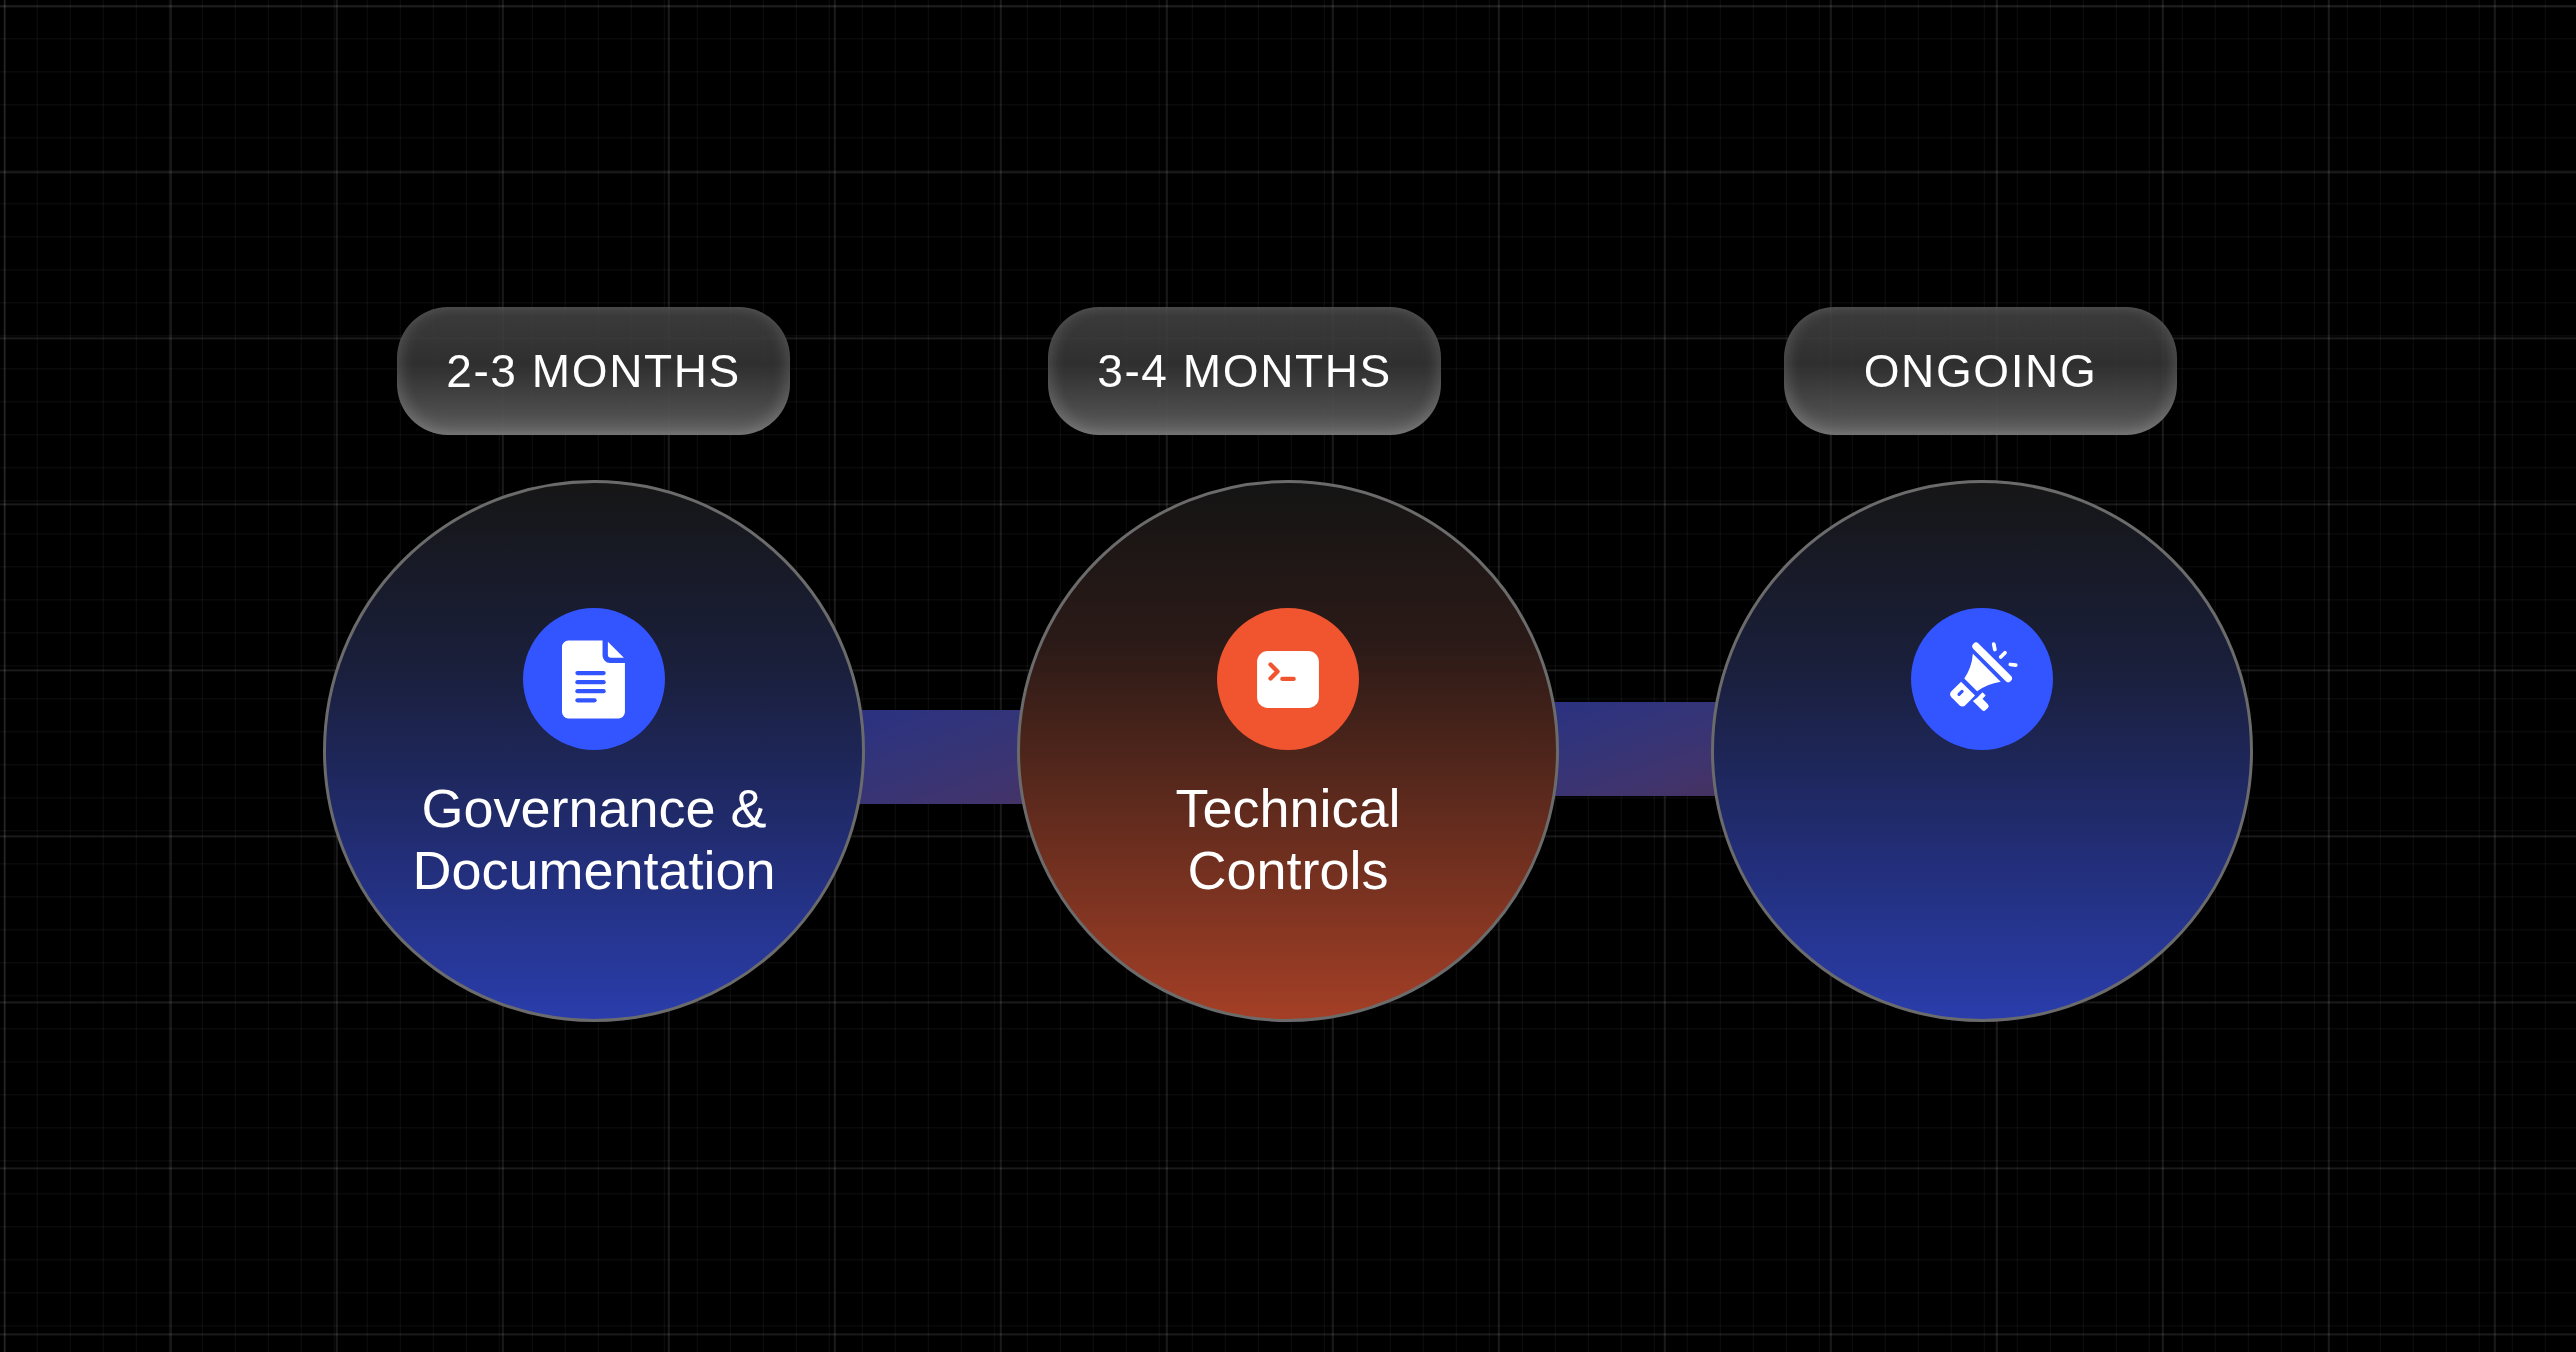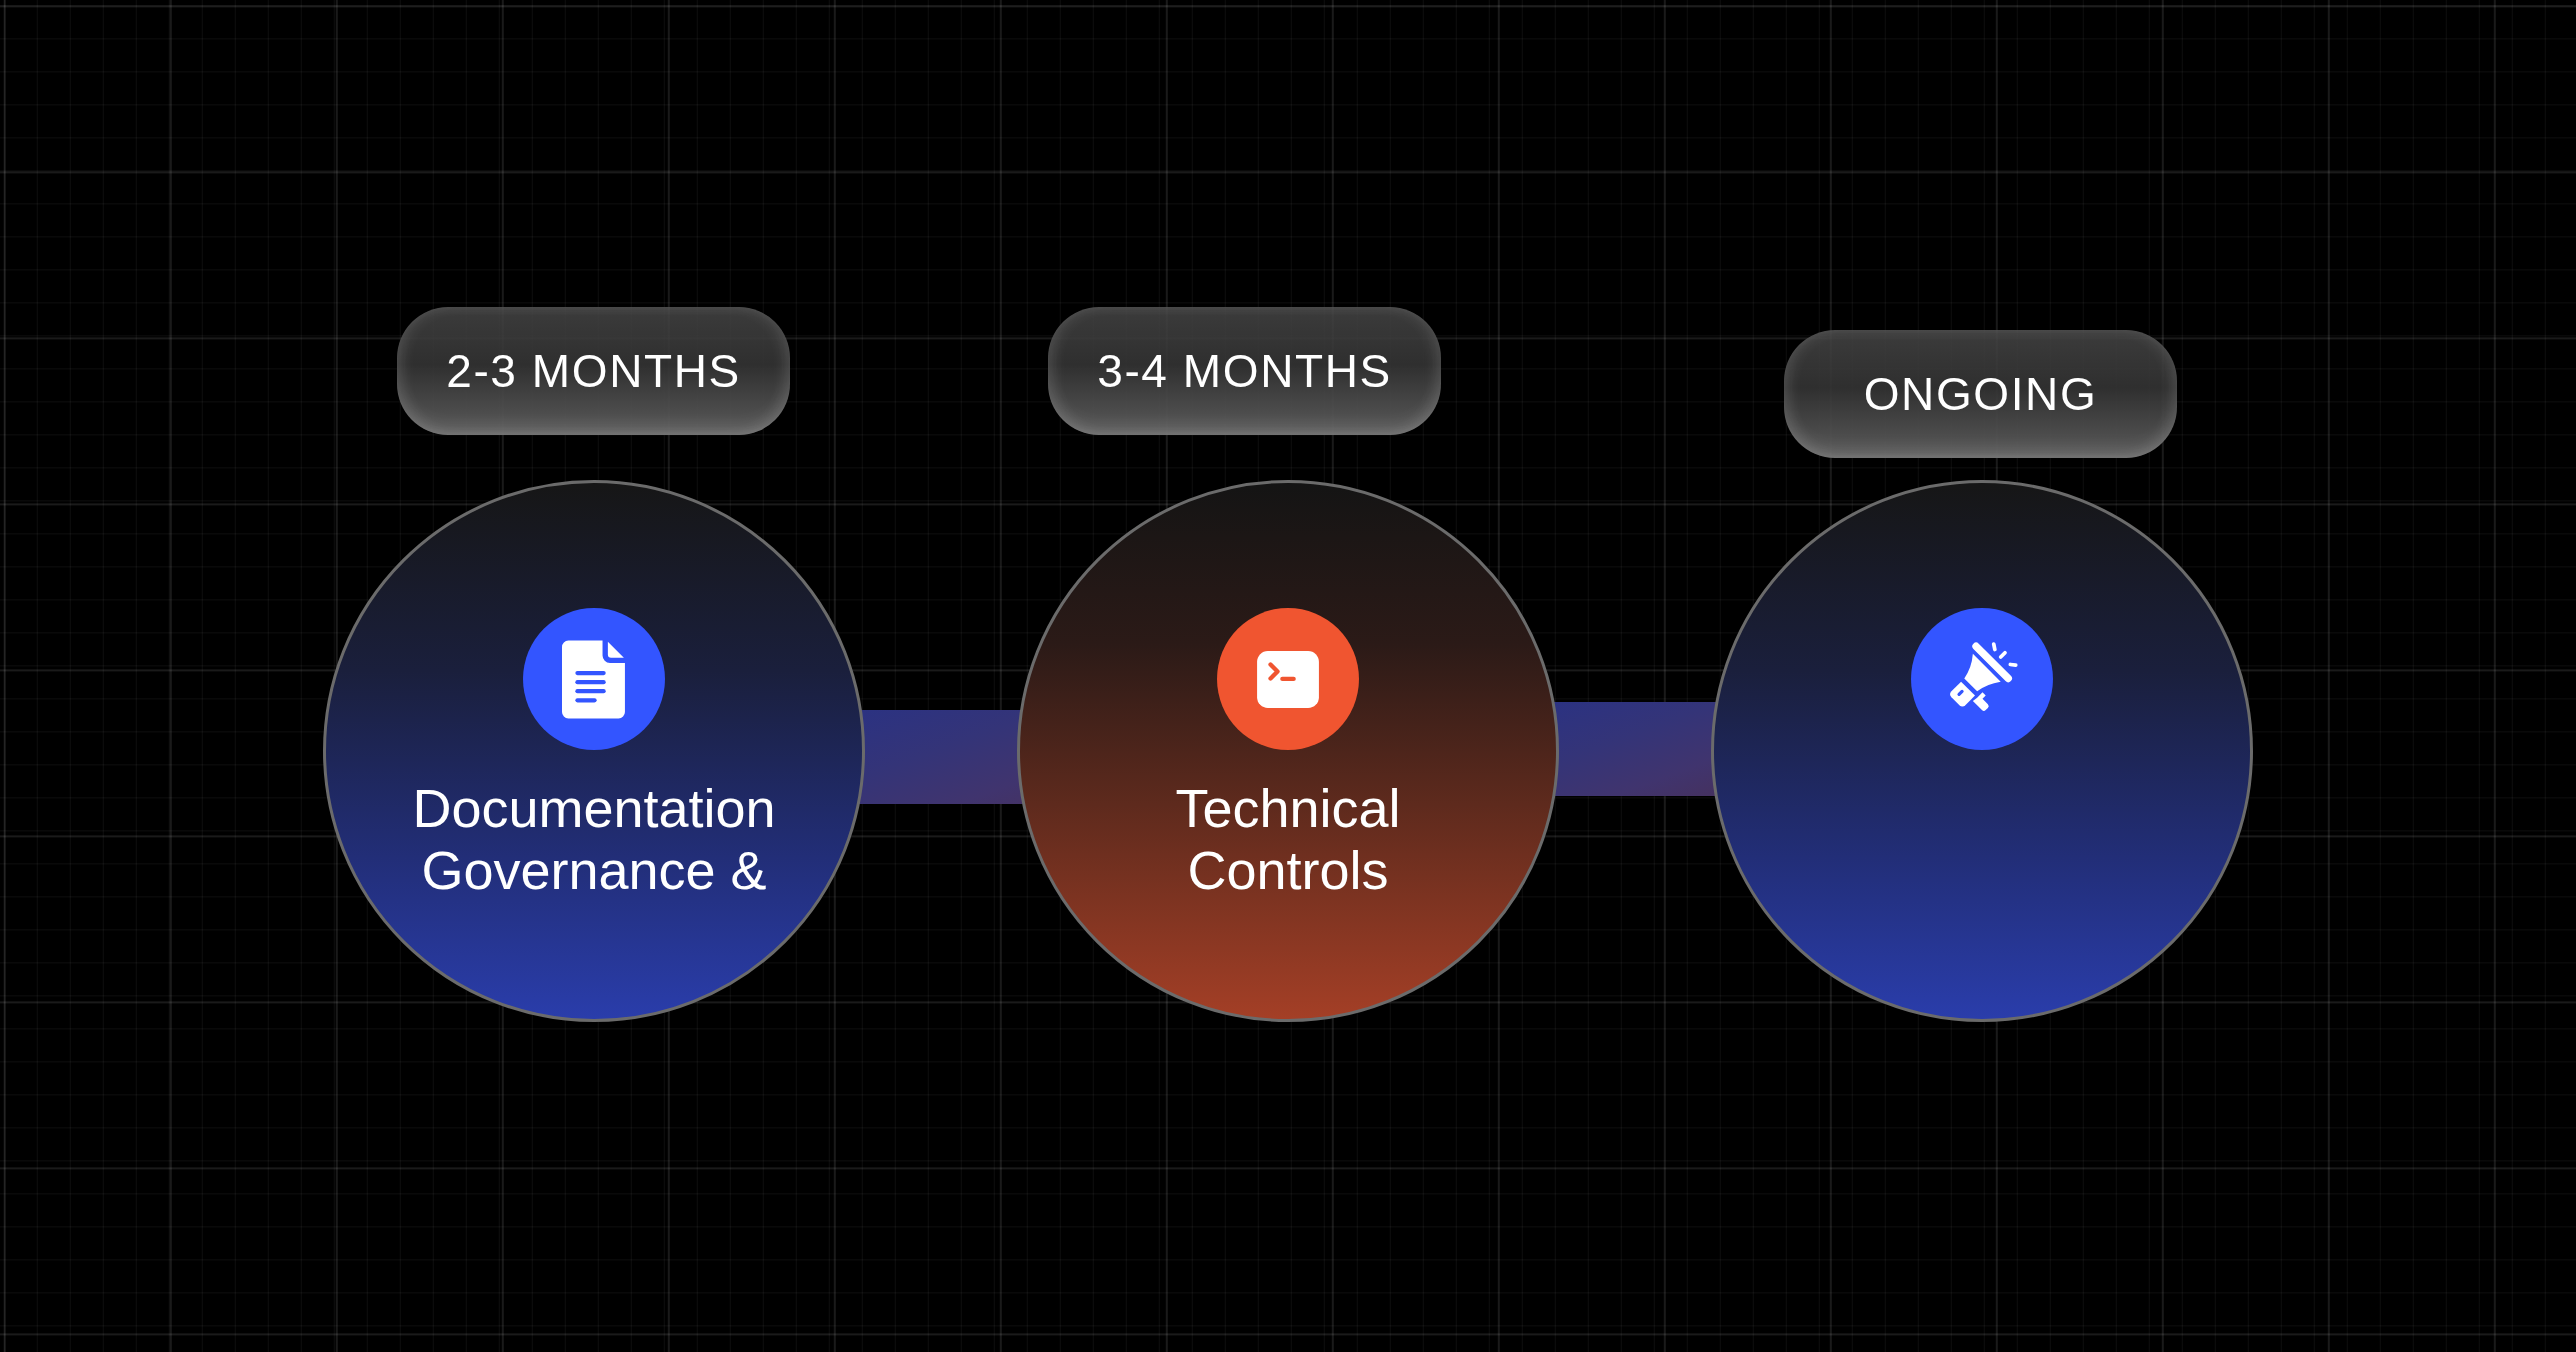--- a/index.html
+++ b/index.html
@@ -51,41 +51,41 @@
 <body>
 
 <div class="grid"></div>
 
 <div class="pill" style="left:397px;">
   <span>2-3 MONTHS</span>
 </div>
 <div class="pill" style="left:1048px;">
   <span>3-4 MONTHS</span>
 </div>
-<div class="pill" style="left:1784px;margin-top:23px;">
+<div class="pill" style="left:1784px;">
   <span>ONGOING</span>
 </div>
 
 <div class="connector" style="left:853px; width:225px; top:710px;"></div>
 <div class="connector" style="left:1548px; width:172px; top:702px;"></div>
 
 <div class="node blue" style="left:323px;">
   <div class="icon-circle" style="background:#3355ff;">
     <svg width="64" height="81" viewBox="0 0 120 150">
       <path d="M12 2 H76 V30 a14 14 0 0 0 14 14 H118 V136 a12 12 0 0 1 -12 12 H12 a12 12 0 0 1 -12 -12 V14 a12 12 0 0 1 12 -12 Z" fill="#fff"></path>
       <path d="M86 4 L116 34 H92 a6 6 0 0 1 -6 -6 Z" fill="#fff"></path>
       <rect x="25" y="59" width="57" height="8" rx="4" fill="#3355ff"></rect>
       <rect x="25" y="76" width="57" height="8" rx="4" fill="#3355ff"></rect>
       <rect x="25" y="93" width="57" height="8" rx="4" fill="#3355ff"></rect>
       <rect x="25" y="110" width="40" height="8" rx="4" fill="#3355ff"></rect>
     </svg>
   </div>
   <div class="node-title">
+    <div>Governance &amp;</div>
     <div>Documentation</div>
-    <div>Governance &amp;</div>
   </div>
 </div>
 
 <div class="node orange" style="left:1017px;">
   <div class="icon-circle" style="background:#f05530;">
     <svg width="62" height="57" viewBox="0 0 115 106">
       <rect x="0" y="0" width="115" height="106" rx="20" fill="#fff"></rect>
       <path d="M25 25 L38 38 L25 51" stroke="#f05530" stroke-width="8" fill="none" stroke-linecap="round" stroke-linejoin="round"></path>
       <line x1="47" y1="52" x2="68" y2="52" stroke="#f05530" stroke-width="8" stroke-linecap="round"></line>
     </svg>

